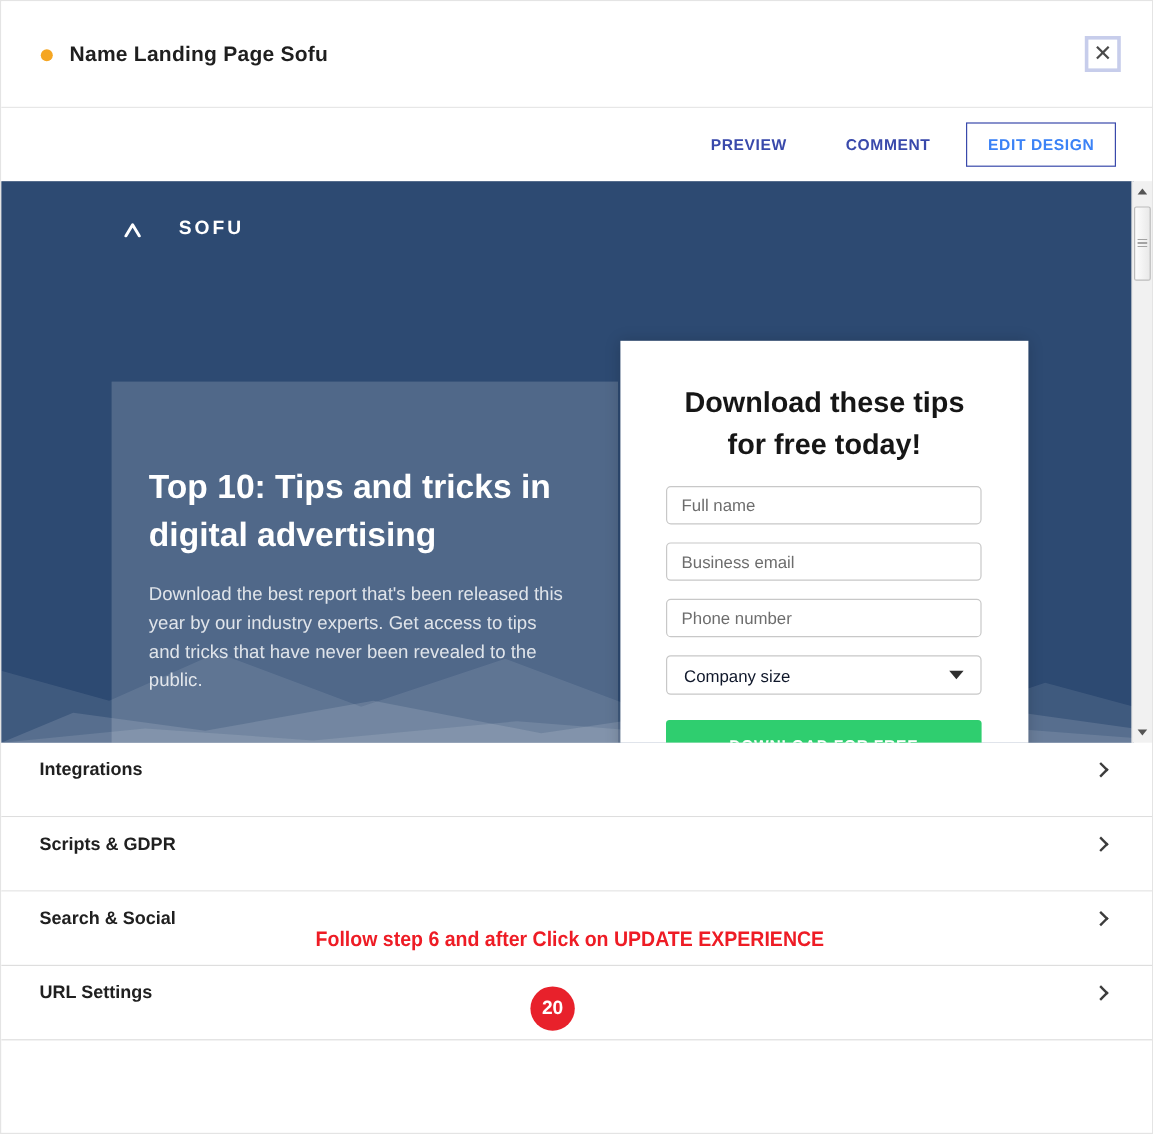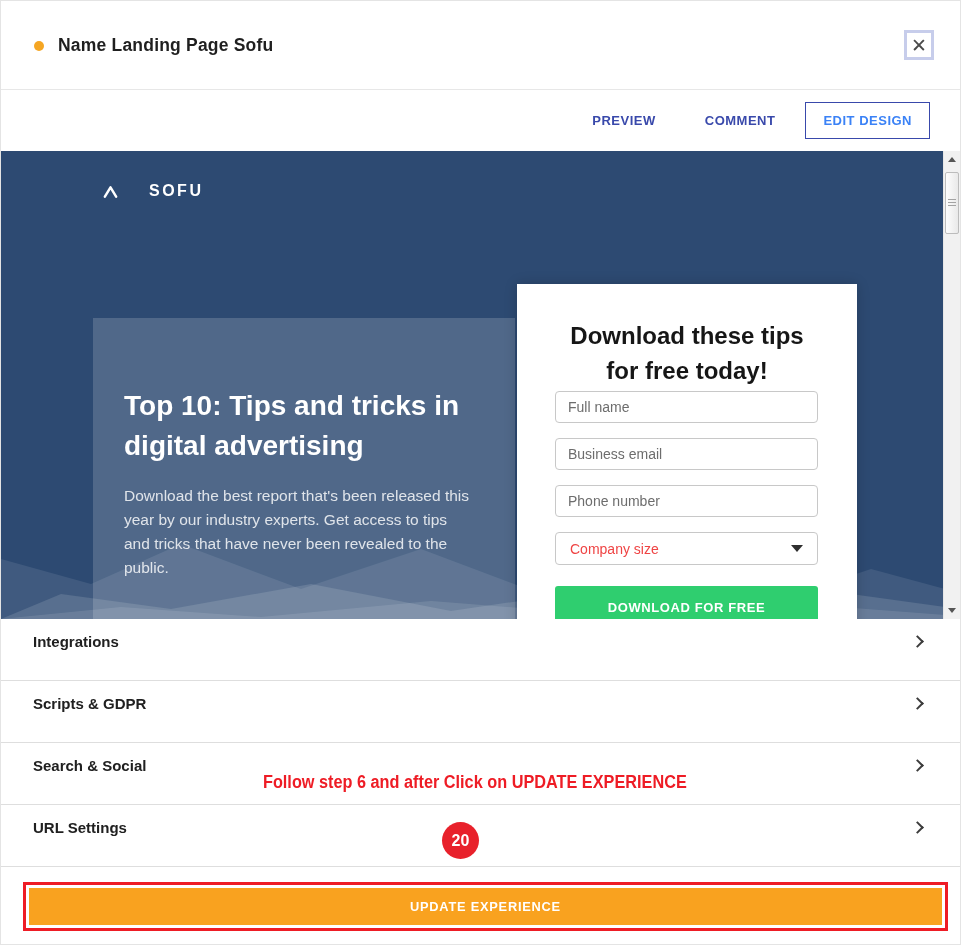--- a/index.html
+++ b/index.html
@@ -26,25 +26,25 @@
   .preview-pane { position:absolute; top:150px; left:0; width:944px; height:468px; background:#2d4a72; overflow:hidden; }
   .mountains { position:absolute; bottom:0; left:0; width:100%; height:130px; opacity:.9; }
   .logo { position:absolute; left:102px; top:31px; display:flex; align-items:center; gap:7px; }
   .logo-txt { color:#fff; font-size:16px; font-weight:700; letter-spacing:2.5px;margin-left:24px; }
   .hero-panel { position:absolute; left:92px; top:167px; width:422px; height:384px; background:rgba(255,255,255,0.17); }
   .hero-title { position:absolute; left:31px; top:68px; width:352px; color:#fff; font-size:28px; font-weight:700; line-height:40px; }
   .hero-body { position:absolute; left:31px; top:166px; width:348px; color:rgba(255,255,255,0.82); font-size:15.5px; line-height:24px; }
 
   .form-card { position:absolute; left:516px; top:133px; width:340px; height:380px; background:#fff; box-shadow:0 0 12px rgba(0,0,0,0.18); }
   .form-title { margin:34px auto 0; width:250px; text-align:center; color:#161616; font-size:24px; font-weight:700; line-height:35px; }
-  .fields { margin:3px 38px 0; width:263px; }
+  .fields { margin:17px 38px 0; width:263px; }
   .fld { width:100%; height:32px; border:1px solid #c8c8c8; border-radius:4px; margin-bottom:15px; font-family:"Liberation Sans",sans-serif; font-size:14px; color:#333; padding:0 12px; outline:none; background:#fff; }
   .fld::placeholder { color:#6d6d6d; opacity:1; }
   .sel { width:100%; height:33px; border:1px solid #c8c8c8; border-radius:4px; margin-bottom:21px; display:flex; align-items:center; justify-content:space-between; padding:0 14px; cursor:pointer; }
-  .sel-txt { font-size:14px; color:#ef4444; }
+  .sel-txt { font-size:14px; color:#0f172a; }
   .caret { width:0; height:0; border-left:6px solid transparent; border-right:6px solid transparent; border-top:7px solid #2f2f2f; }
   .cta { width:100%; height:40px; border:none; border-radius:3px; background:#2fce6f; color:#fff; font-family:"Liberation Sans",sans-serif; font-size:13px; font-weight:700; letter-spacing:.6px; padding-top:2px; cursor:pointer; }
 
   
   .sbar { position:absolute; top:150px; right:0; width:17px; height:468px; background:#f1f1f1; border-left:1px solid #e6e6e6; }
   .sb-btn { position:absolute; left:0; width:100%; height:17px; display:flex; align-items:center; justify-content:center; cursor:pointer; }
   .sb-up { top:0; } .sb-down { bottom:0; }
   .tri-up { width:0; height:0; border-left:4px solid transparent; border-right:4px solid transparent; border-bottom:5px solid #555; }
   .tri-down { width:0; height:0; border-left:4px solid transparent; border-right:4px solid transparent; border-top:5px solid #555; }
   .sb-thumb { position:absolute; left:1px; top:21px; width:14px; height:62px; background:linear-gradient(90deg,#fdfdfd,#e9e9e9); border:1px solid #bcbcbc; border-radius:2px; cursor:grab; display:flex; align-items:center; justify-content:center; }
@@ -148,19 +148,14 @@
       <span class="sec-label">URL Settings</span>
       <span class="chev"></span>
     </div>
   </div>
 
   <div class="anno-text">
     <span>Follow step 6 and after Click on UPDATE EXPERIENCE</span>
   </div>
   <div class="anno-badge">20</div>
 
-  <div class="update-wrap">
-    <button class="update-btn">
-      <span>UPDATE EXPERIENCE</span>
-    </button>
-  </div>
 
 </div>
 
 </body></html>

